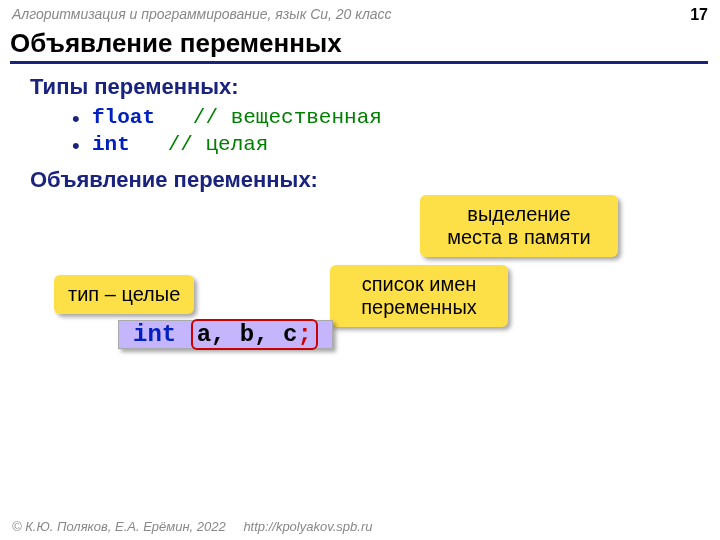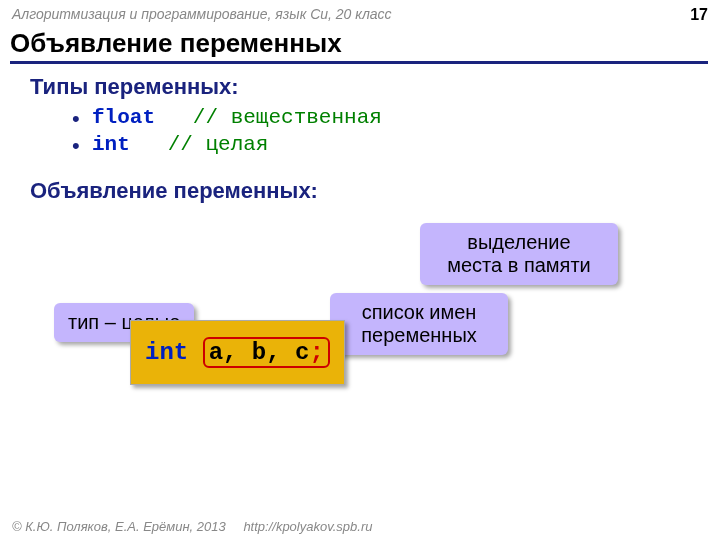--- a/index.html
+++ b/index.html
@@ -59,37 +59,36 @@
     font-family: Arial, sans-serif;
     font-size: 22px;
     position: absolute;
     left: -20px;
     top: 0;
   }
   .kw-blue { color: #0020c0; font-weight: bold; }
   .cm-green { color: #008000; }
   .callout {
     position: absolute;
-    background: #c4b5fd;
+    background: #fde047;
     border-radius: 6px;
     padding: 8px 14px;
     font-size: 20px;
     text-align: center;
     box-shadow: 3px 3px 4px rgba(0,0,0,0.35);
     line-height: 1.15;
-    margin-top: 28px;
   }
   .codebox {
     position: absolute;
-    left: 130px;
+    left: 118px;
     top: 320px;
-    background: #eab308;
+    background: #c4b5fd;
     border: 1px solid #aaa;
     box-shadow: 3px 3px 4px rgba(0,0,0,0.35);
-    padding: 18px 14px;
+    padding: 0 14px;
     font-family: "Courier New", monospace;
     font-size: 24px;
     font-weight: bold;
   }
   .codebox .kw { color: #0020c0; }
   .codebox .vars {
     border: 2px solid #c00;
     border-radius: 6px;
     padding: 0 4px;
     color: #000;
@@ -118,21 +117,21 @@
 <div class="content">
   <div class="subhead">Типы переменных:</div>
   <ul class="bullets">
     <li>
       <span class="kw-blue">float</span>&nbsp;&nbsp;&nbsp;<span class="cm-green">// вещественная</span>
     </li>
     <li>
       <span class="kw-blue">int</span>&nbsp;&nbsp;&nbsp;<span class="cm-green">// целая</span>
     </li>
   </ul>
-  <div class="subhead" style="margin-top:22px">Объявление переменных:</div>
+  <div class="subhead" style="margin-top:11px">Объявление переменных:</div>
 </div>
 
 <div class="callout" style="left:420px; top:195px; width:170px;">
   <span style="white-space:pre-line">выделение
 места в памяти</span>
 </div>
 
 <div class="callout" style="left:54px; top:275px;">
   <span>тип – целые</span>
 </div>
@@ -141,15 +140,15 @@
   <span style="white-space:pre-line">список имен
 переменных</span>
 </div>
 
 <div class="codebox">
   <span class="kw">int</span>
   <span class="vars"><span>a, b, c</span><span class="semi">;</span></span>
 </div>
 
 <div class="footer">
-  <span>© К.Ю. Поляков, Е.А. Ерёмин, 2013</span>
+  <span>© К.Ю. Поляков, Е.А. Ерёмин, 2022</span>
   <span class="url">http://kpolyakov.spb.ru</span>
 </div>
 
 </body></html>

